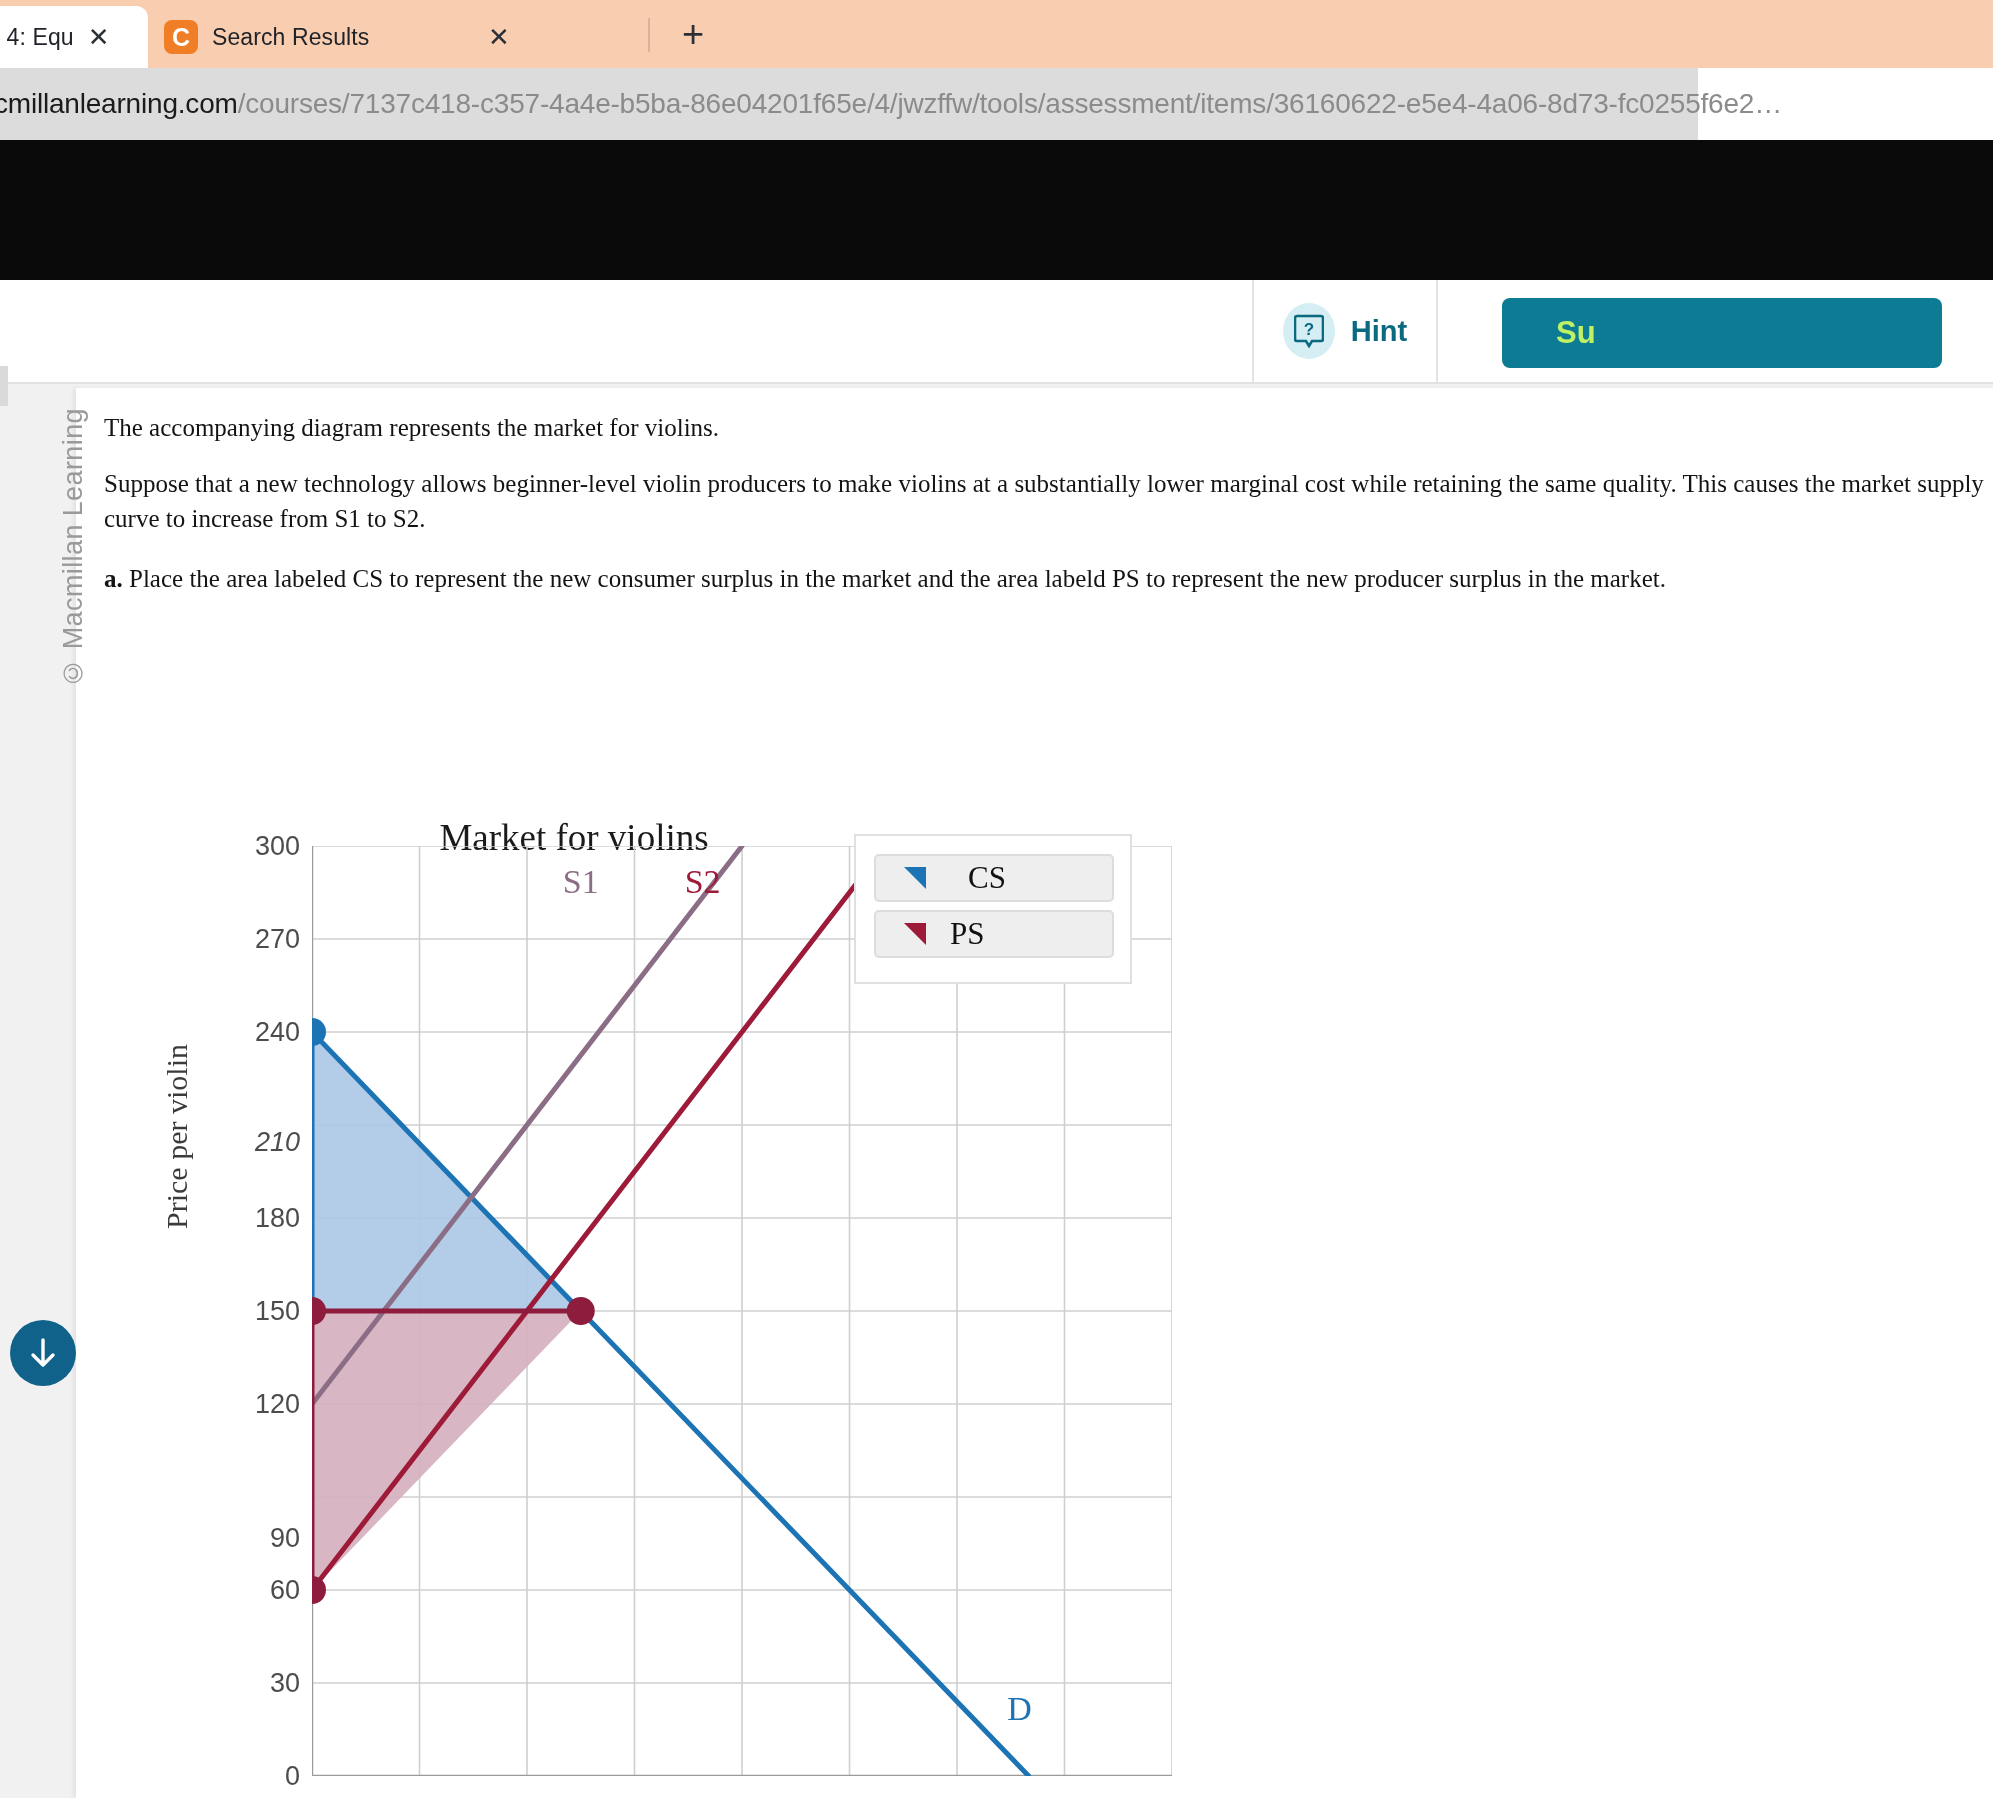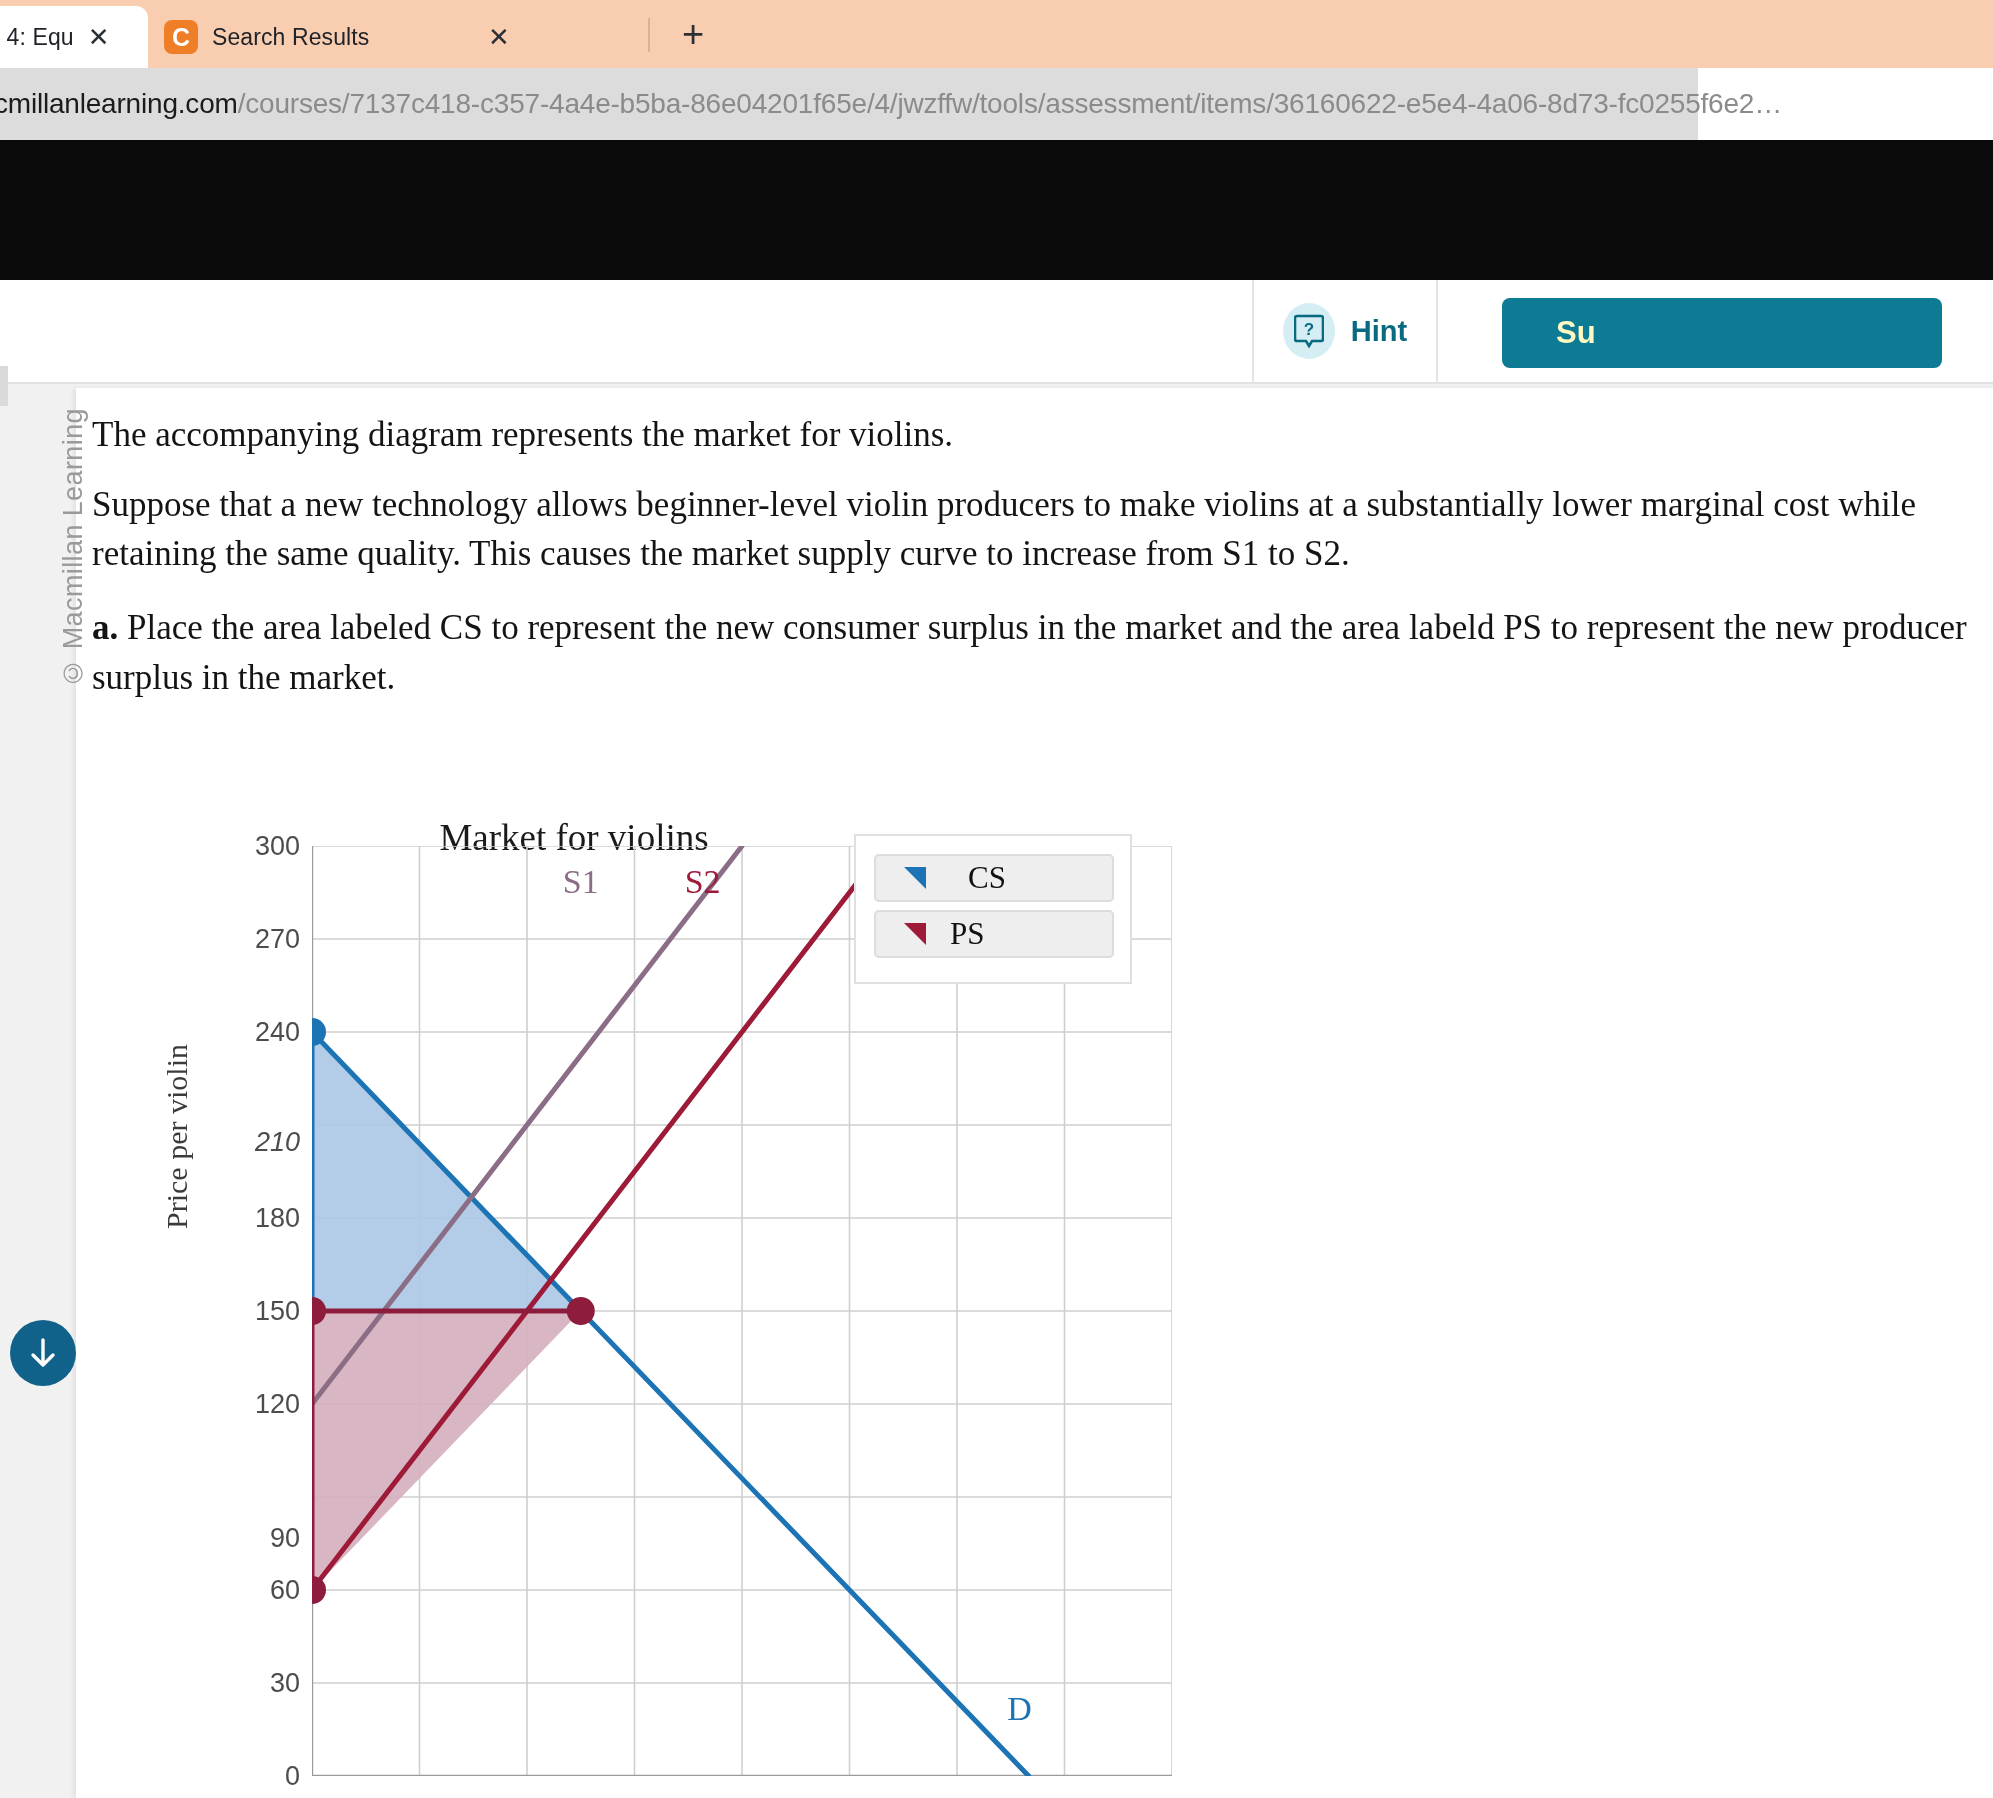--- a/index.html
+++ b/index.html
@@ -71,21 +71,21 @@
     border-left: 2px solid #e4e4e4; border-right: 2px solid #e4e4e4;
     cursor: pointer; background: #fff;
   }
   .hint-icon-wrap {
     width: 52px; height: 56px; border-radius: 50%; background: #d4eef4;
     display: flex; align-items: center; justify-content: center;
   }
   .hint-label { font-size: 29px; color: #0a6a80; font-weight: 600; }
   .submit-btn {
     position: absolute; left: 1502px; top: 18px; width: 440px; height: 70px;
-    background: #0d7b93; border-radius: 8px; color: #fef9c3;
+    background: #0d7b93; border-radius: 8px; color: #bef264;
     font-size: 31px; font-weight: 600; padding-left: 54px;
     display: flex; align-items: center; cursor: pointer; border: none;
     font-family: "Liberation Sans", sans-serif; overflow: hidden;
   }
 
   .greyband {
     position: absolute; left: 0; top: 384px; width: 1993px; height: 1414px;
     background: #f1f1f1;
   }
   .greyband .leftnotch {
@@ -103,23 +103,23 @@
   }
 
   .watermark {
     position: absolute; left: -18px; top: 20px;
     writing-mode: vertical-rl; transform: rotate(180deg);
     font-size: 27px; color: #9a9a9a; letter-spacing: .4px;
     font-family: "Liberation Sans", sans-serif; white-space: nowrap;
   }
 
   .qtext {
-    position: absolute; left: 16px; top: 22px; width: 1880px;
+    position: absolute; left: 28px; top: 22px; width: 1880px;
     font-family: "Liberation Serif", serif;
-    font-size: 35px; color: #141414; line-height: 1.42;
+    font-size: 25px; color: #141414; line-height: 1.42;
   }
   .qtext p { margin: 0 0 24px 0; }
   .qtext p.tight { margin-bottom: 20px; }
   .qtext b { font-weight: 700; }
 
   
   .chartwrap {
     position: absolute; left: 78px; top: 428px; width: 1020px; height: 980px;
   }
   .chart-title {

